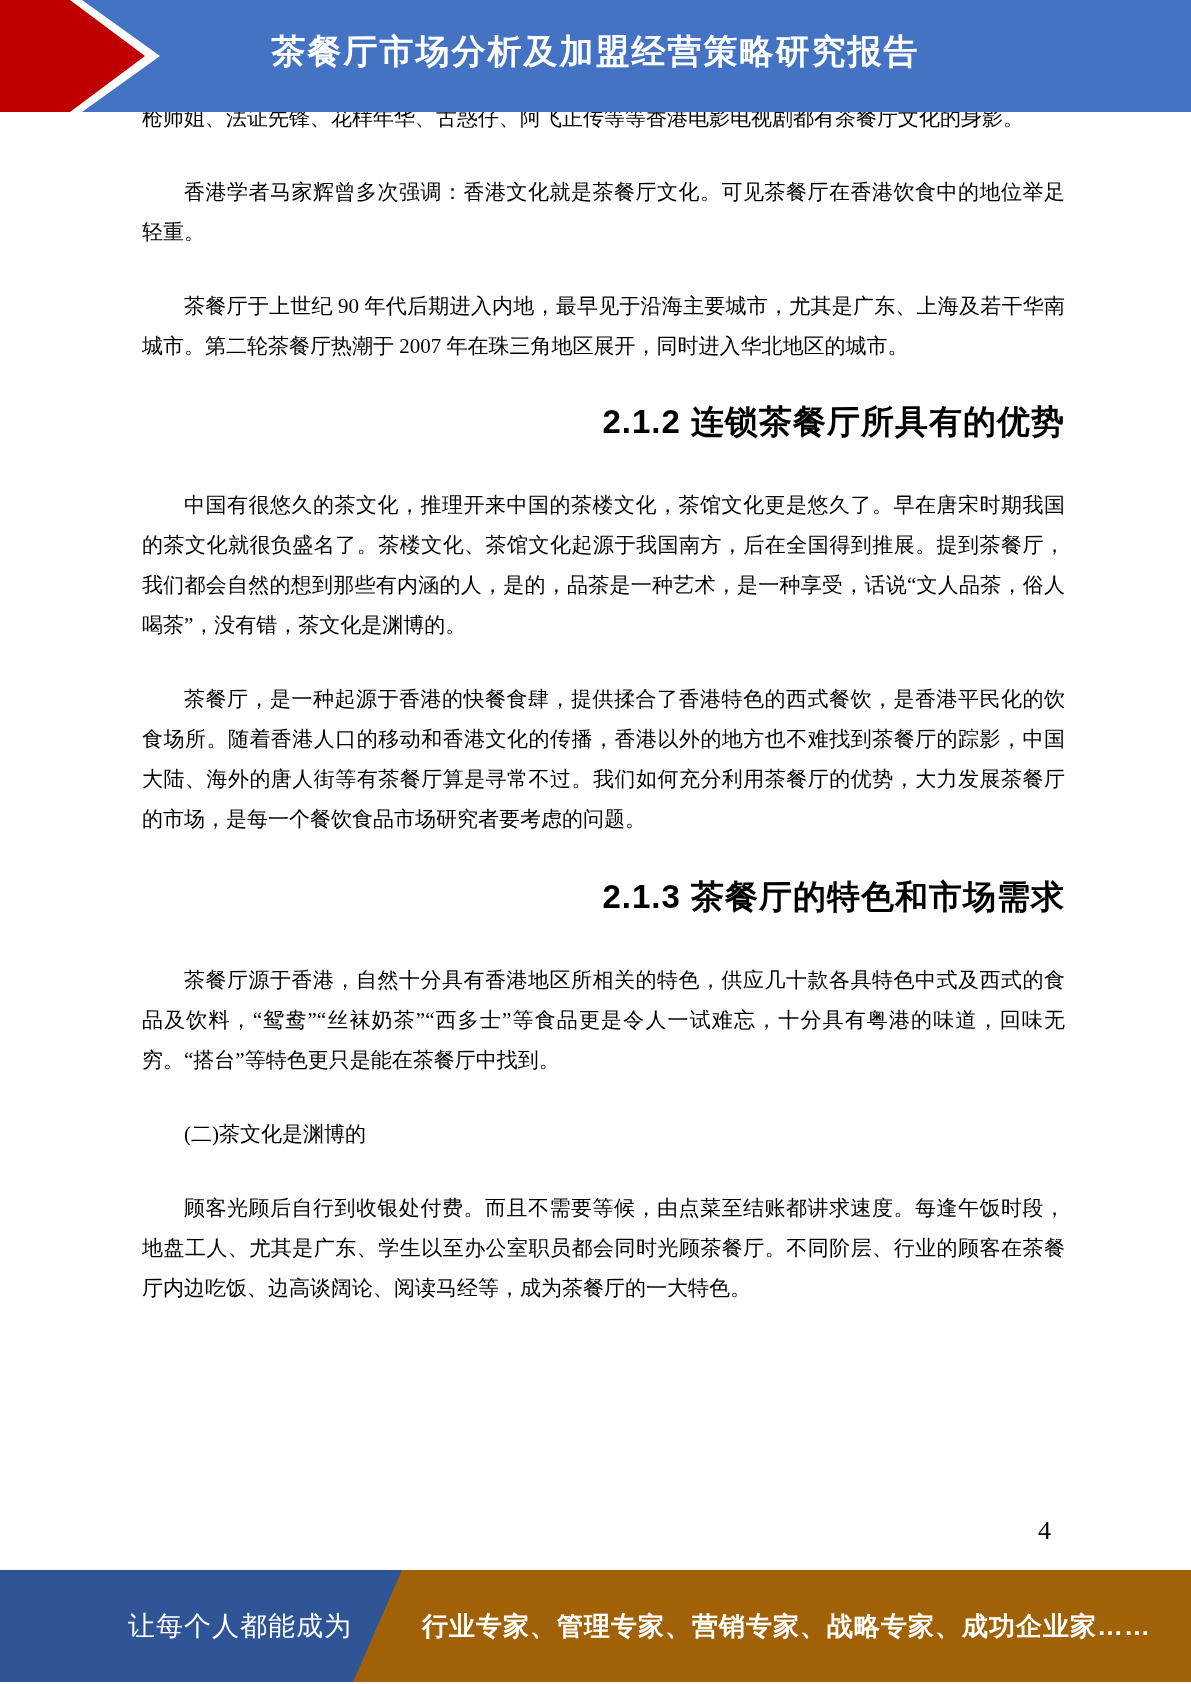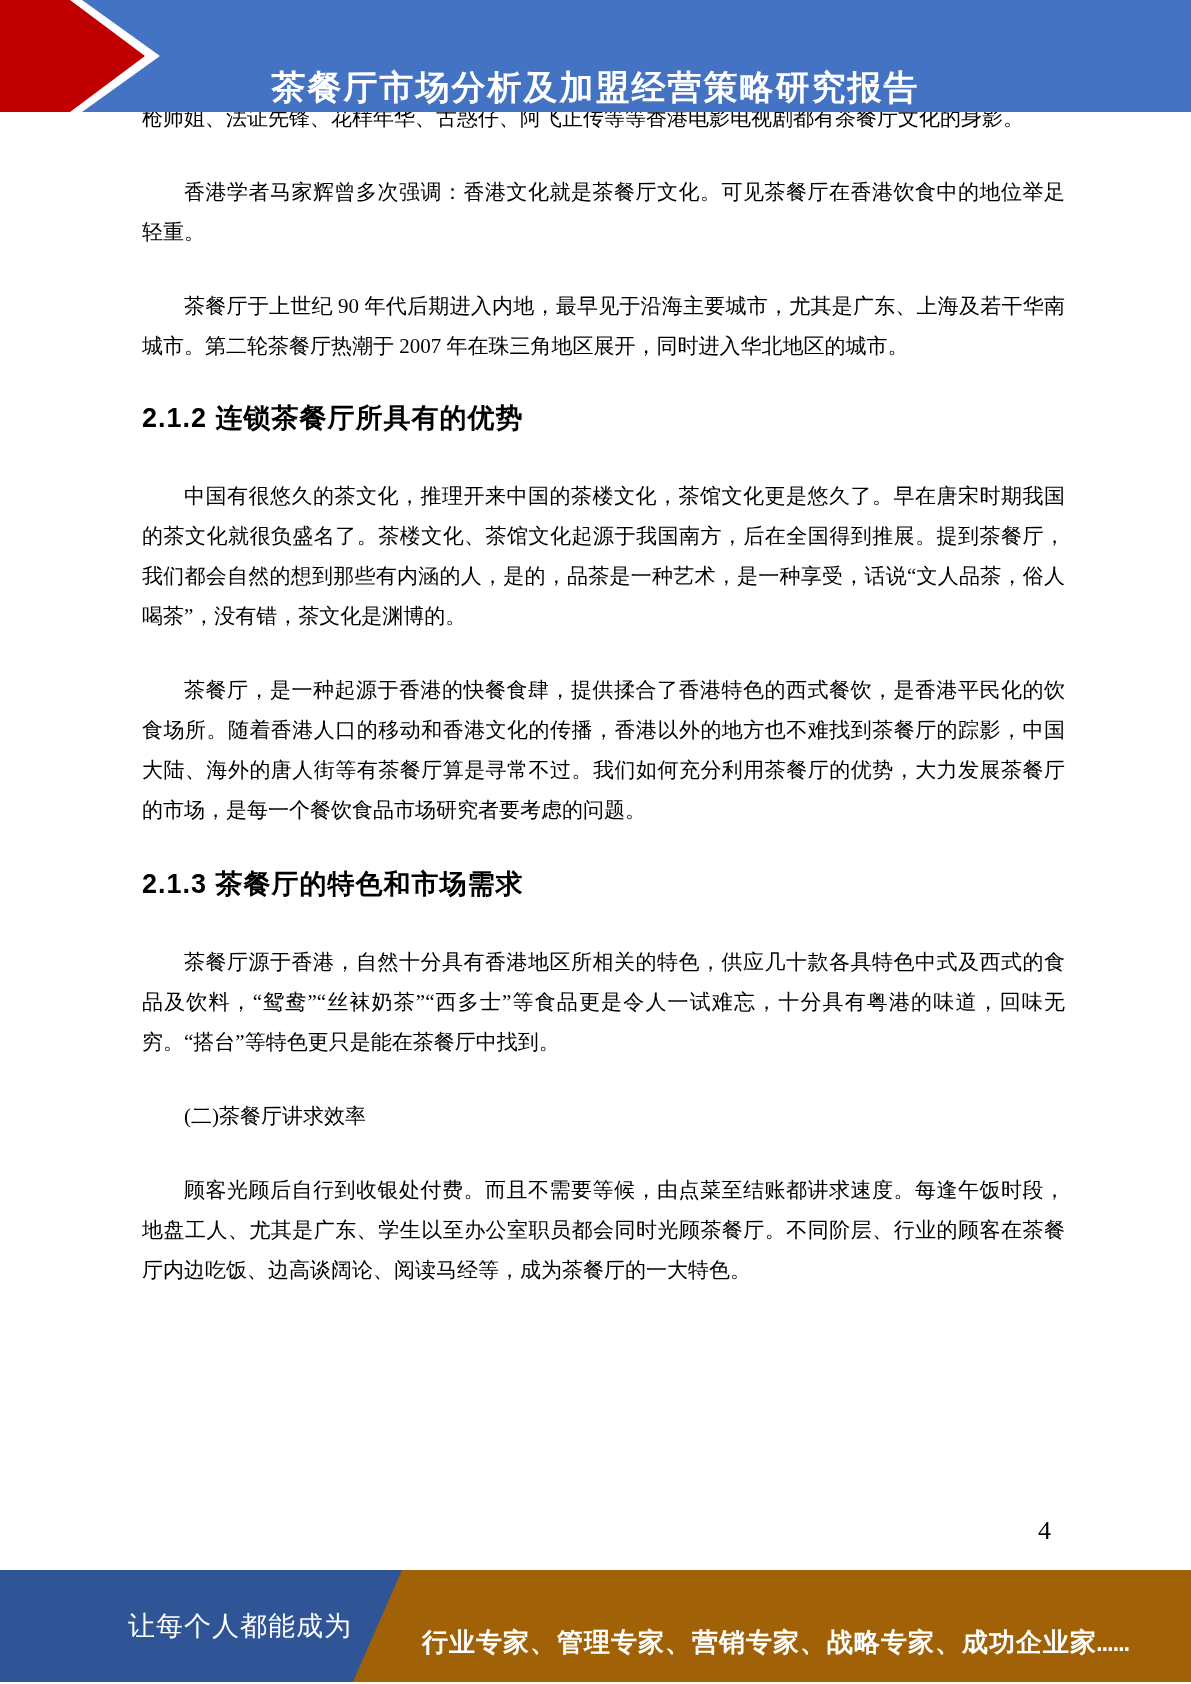--- a/index.html
+++ b/index.html
@@ -17,38 +17,38 @@
   .header {
     position:absolute; top:0; left:0; right:0; height:112px;
     background:#4573C4;
   }
   .header-arrow { position:absolute; left:0; top:0; }
   .header-title {
     position:absolute; left:0; right:0; top:0; height:104px;
     display:flex; align-items:center; justify-content:center;
     color:#ffffff; font-family:"Liberation Sans","DejaVu Sans",sans-serif;
     font-weight:700; font-size:34px; letter-spacing:2px;
-    margin-top:36px;
   }
 
   
   .content { padding:58px 126px 0 142px; }
   .para {
     font-size:21px; line-height:40px;
     text-align:justify; text-indent:2em;
     margin:0 0 34px 0;
   }
   .sub-head {
     font-size:21px; line-height:40px;
     text-indent:2em; margin:0 0 34px 0;
   }
   .section-head {
     font-family:"Liberation Sans","DejaVu Sans",sans-serif;
-    font-weight:700; font-size:27px; letter-spacing:1px;
+    font-weight:700; font-size:33px; letter-spacing:1px;
     margin:24px 0 40px 0;
+    text-align:right;
   }
   .section-head.second { margin-top:36px; }
 
   
   .page-number {
     position:absolute; right:140px; bottom:138px;
     font-size:26px; font-family:"Liberation Serif","DejaVu Serif",serif;
   }
 
   
@@ -63,23 +63,22 @@
   }
   .footer-left-text {
     position:absolute; left:128px; top:50%; transform:translateY(-50%);
     color:#ffffff; font-size:27px;
     font-family:"Liberation Sans","DejaVu Sans",sans-serif;
     letter-spacing:1px;
   }
   .footer-right-text {
     position:absolute; left:422px; top:50%; transform:translateY(-50%);
     color:#ffffff; font-size:26px; font-weight:700;
-    font-family:Liberation Mono, monospace;
+    font-family:Liberation Sans, sans-serif;
     letter-spacing:1px;
-    margin-top:16px;
   }
 </style>
 </head>
 <body>
 
 <div class="page">
 
   <div class="header">
     <svg class="header-arrow" width="170" height="112" viewBox="0 0 170 112">
       <polygon points="0,0 82,0 160,56 82,112 0,112" fill="#ffffff"></polygon>
@@ -90,21 +89,21 @@
 
   <div class="content">
     <p class="para">从冰室演变而来的茶餐厅，不仅仅售卖小食及饮品，还糅合东西方饮食于一体。酒店风云、陀枪师姐、法证先锋、花样年华、古惑仔、阿飞正传等等香港电影电视剧都有茶餐厅文化的身影。</p>
     <p class="para">香港学者马家辉曾多次强调：香港文化就是茶餐厅文化。可见茶餐厅在香港饮食中的地位举足轻重。</p>
     <p class="para">茶餐厅于上世纪 90 年代后期进入内地，最早见于沿海主要城市，尤其是广东、上海及若干华南城市。第二轮茶餐厅热潮于 2007 年在珠三角地区展开，同时进入华北地区的城市。</p>
     <h2 class="section-head">2.1.2 连锁茶餐厅所具有的优势</h2>
     <p class="para">中国有很悠久的茶文化，推理开来中国的茶楼文化，茶馆文化更是悠久了。早在唐宋时期我国的茶文化就很负盛名了。茶楼文化、茶馆文化起源于我国南方，后在全国得到推展。提到茶餐厅，我们都会自然的想到那些有内涵的人，是的，品茶是一种艺术，是一种享受，话说“文人品茶，俗人喝茶”，没有错，茶文化是渊博的。</p>
     <p class="para">茶餐厅，是一种起源于香港的快餐食肆，提供揉合了香港特色的西式餐饮，是香港平民化的饮食场所。随着香港人口的移动和香港文化的传播，香港以外的地方也不难找到茶餐厅的踪影，中国大陆、海外的唐人街等有茶餐厅算是寻常不过。我们如何充分利用茶餐厅的优势，大力发展茶餐厅的市场，是每一个餐饮食品市场研究者要考虑的问题。</p>
     <h2 class="section-head second">2.1.3 茶餐厅的特色和市场需求</h2>
     <p class="para">茶餐厅源于香港，自然十分具有香港地区所相关的特色，供应几十款各具特色中式及西式的食品及饮料，“鸳鸯”“丝袜奶茶”“西多士”等食品更是令人一试难忘，十分具有粤港的味道，回味无穷。“搭台”等特色更只是能在茶餐厅中找到。</p>
-    <p class="sub-head">(二)茶餐厅讲求效率</p>
+    <p class="sub-head">(二)茶文化是渊博的</p>
     <p class="para">顾客光顾后自行到收银处付费。而且不需要等候，由点菜至结账都讲求速度。每逢午饭时段，地盘工人、尤其是广东、学生以至办公室职员都会同时光顾茶餐厅。不同阶层、行业的顾客在茶餐厅内边吃饭、边高谈阔论、阅读马经等，成为茶餐厅的一大特色。</p>
   </div>
 
   <div class="page-number">4</div>
 
   <div class="footer">
     <div class="footer-blue"></div>
     <span class="footer-left-text">让每个人都能成为</span>
     <span class="footer-right-text">行业专家、管理专家、营销专家、战略专家、成功企业家……</span>
   </div>

